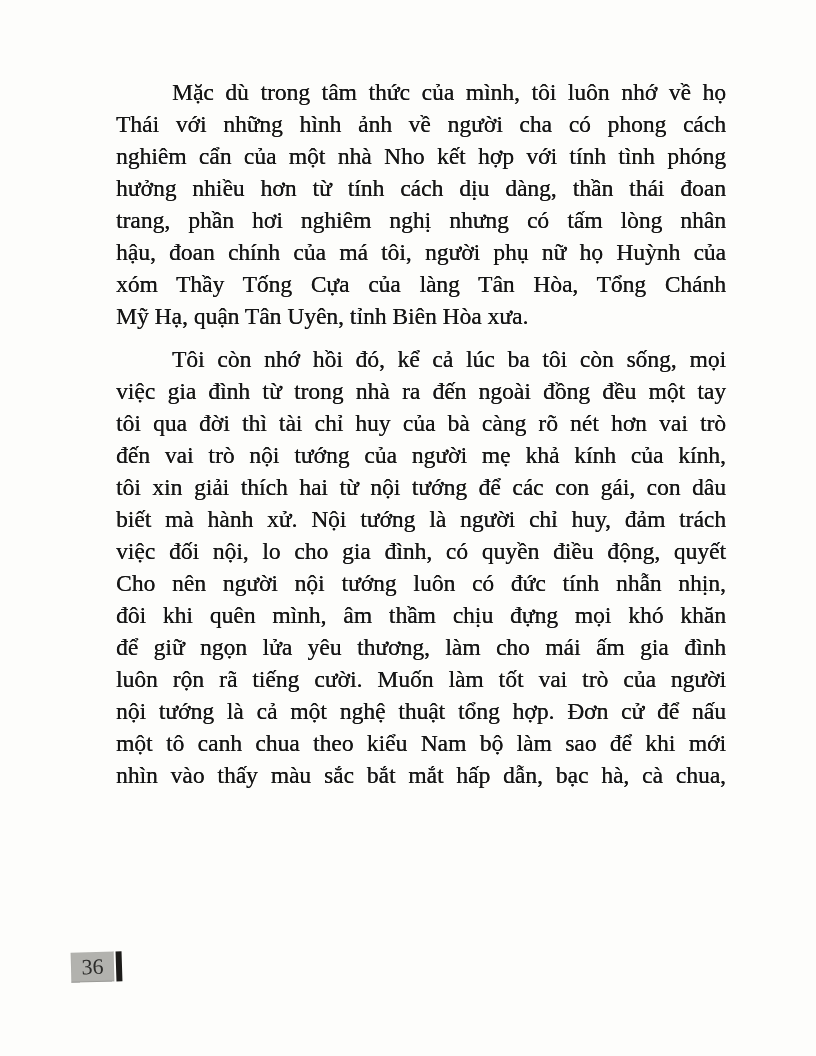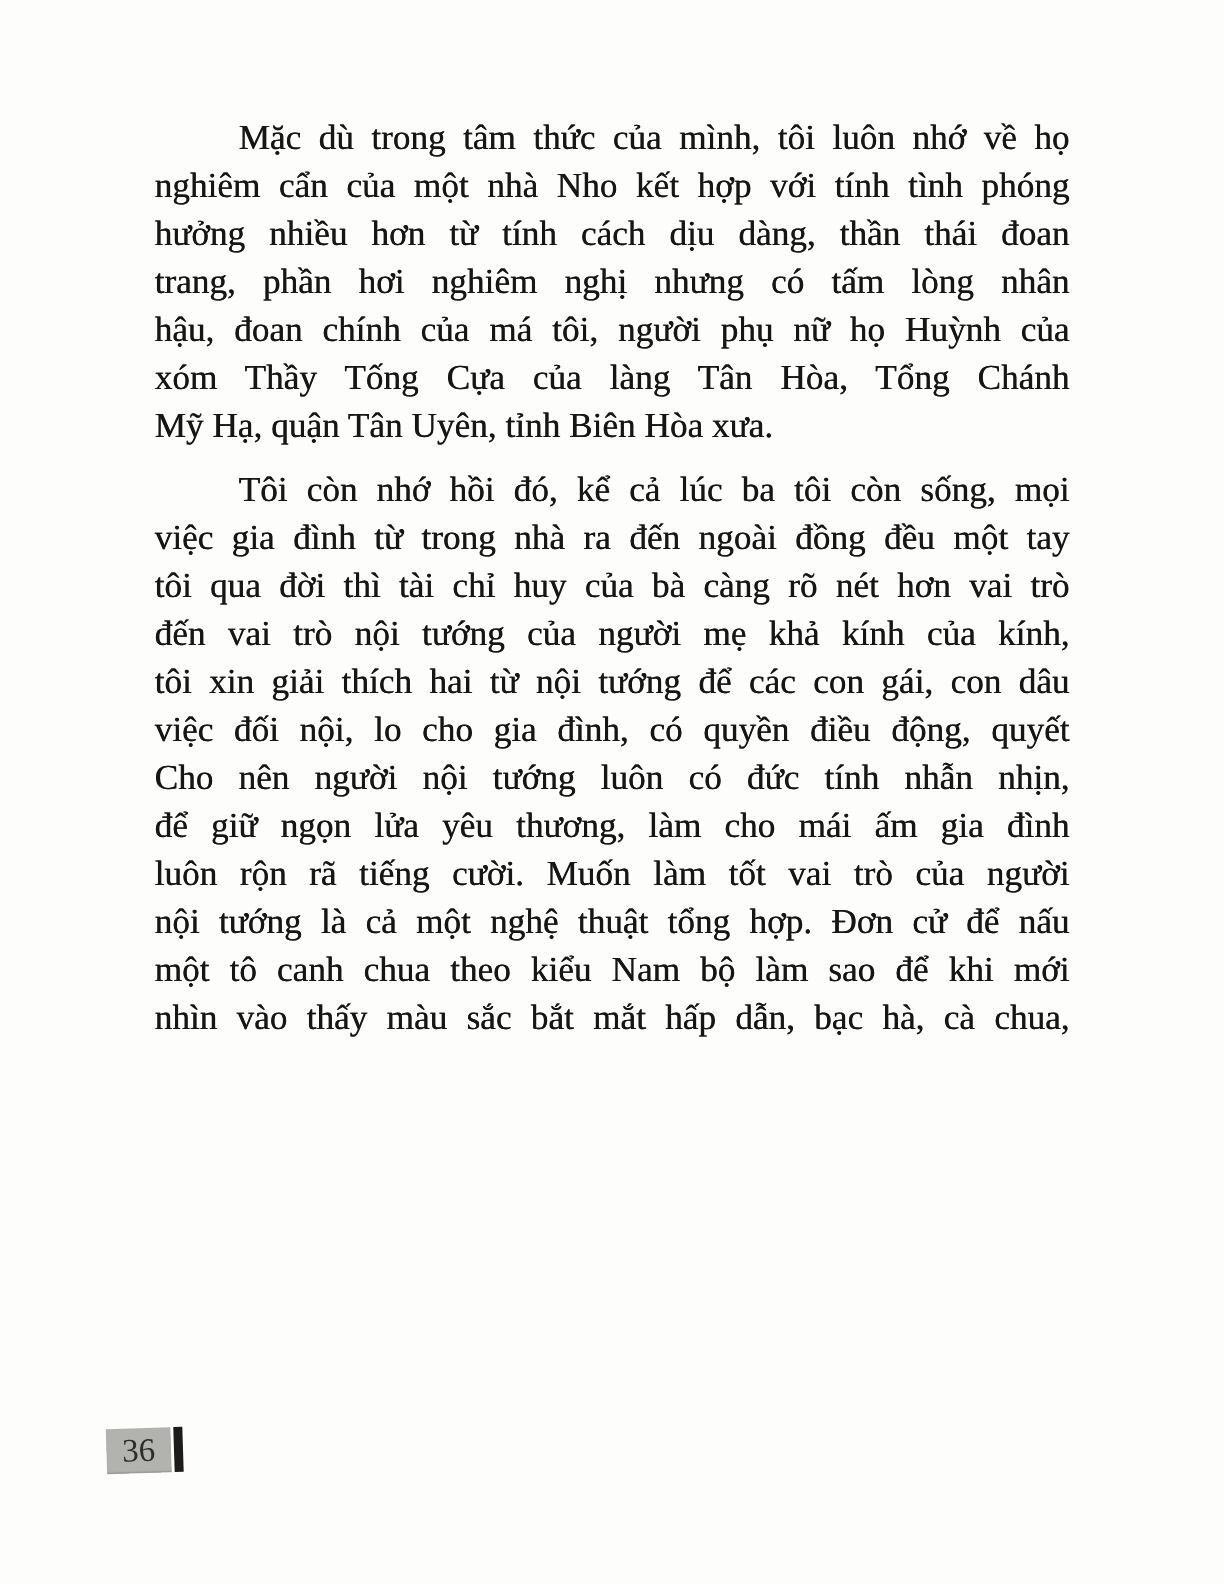--- a/index.html
+++ b/index.html
@@ -23,21 +23,21 @@
   }
   .text-block {
     position: absolute;
     left: 103px; top: 76px;
     width: 610px;
     font-size: 23.5px;
     line-height: 32px;
     color: var(--ink);
     text-shadow: 0.25px 0 0 currentColor; 
   }
-  .paragraph { width: 100%; }
+  .paragraph { width: 100%; margin-left: 13px; }
   .paragraph + .paragraph { margin-top: 11px; }
   .line {
     text-align: justify;
     text-align-last: justify;
     height: 32px;
     overflow: visible;
     white-space: nowrap;
   }
   
   .line { white-space: normal; }
@@ -66,36 +66,39 @@
 </style>
 </head>
 <body>
 
 <div class="page">
 
   <div class="text-block">
 
     <div class="paragraph">
       <div class="line first">Mặc dù trong tâm thức của mình, tôi luôn nhớ về họ</div>
+      <div class="line">Thái với những hình ảnh về người cha có phong cách</div>
       <div class="line">nghiêm cẩn của một nhà Nho kết hợp với tính tình phóng</div>
       <div class="line">hưởng nhiều hơn từ tính cách dịu dàng, thần thái đoan</div>
       <div class="line">trang, phần hơi nghiêm nghị nhưng có tấm lòng nhân</div>
       <div class="line">hậu, đoan chính của má tôi, người phụ nữ họ Huỳnh của</div>
       <div class="line">xóm Thầy Tống Cựa của làng Tân Hòa, Tổng Chánh</div>
       <div class="line endpara">Mỹ Hạ, quận Tân Uyên, tỉnh Biên Hòa xưa.</div>
     </div>
 
     <div class="paragraph">
       <div class="line first">Tôi còn nhớ hồi đó, kể cả lúc ba tôi còn sống, mọi</div>
       <div class="line">việc gia đình từ trong nhà ra đến ngoài đồng đều một tay</div>
       <div class="line">tôi qua đời thì tài chỉ huy của bà càng rõ nét hơn vai trò</div>
       <div class="line">đến vai trò nội tướng của người mẹ khả kính của kính,</div>
       <div class="line">tôi xin giải thích hai từ nội tướng để các con gái, con dâu</div>
+      <div class="line">biết mà hành xử. Nội tướng là người chỉ huy, đảm trách</div>
       <div class="line">việc đối nội, lo cho gia đình, có quyền điều động, quyết</div>
       <div class="line">Cho nên người nội tướng luôn có đức tính nhẫn nhịn,</div>
+      <div class="line">đôi khi quên mình, âm thầm chịu đựng mọi khó khăn</div>
       <div class="line">để giữ ngọn lửa yêu thương, làm cho mái ấm gia đình</div>
       <div class="line">luôn rộn rã tiếng cười. Muốn làm tốt vai trò của người</div>
       <div class="line">nội tướng là cả một nghệ thuật tổng hợp. Đơn cử để nấu</div>
       <div class="line">một tô canh chua theo kiểu Nam bộ làm sao để khi mới</div>
       <div class="line">nhìn vào thấy màu sắc bắt mắt hấp dẫn, bạc hà, cà chua,</div>
     </div>
 
   </div>
 
   <div class="pagenum-wrap">

